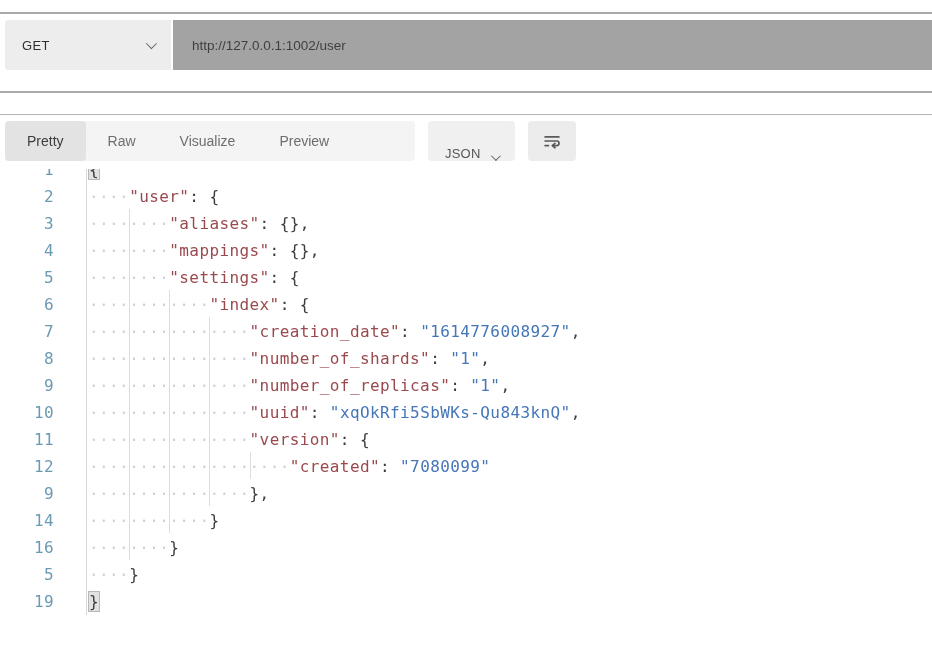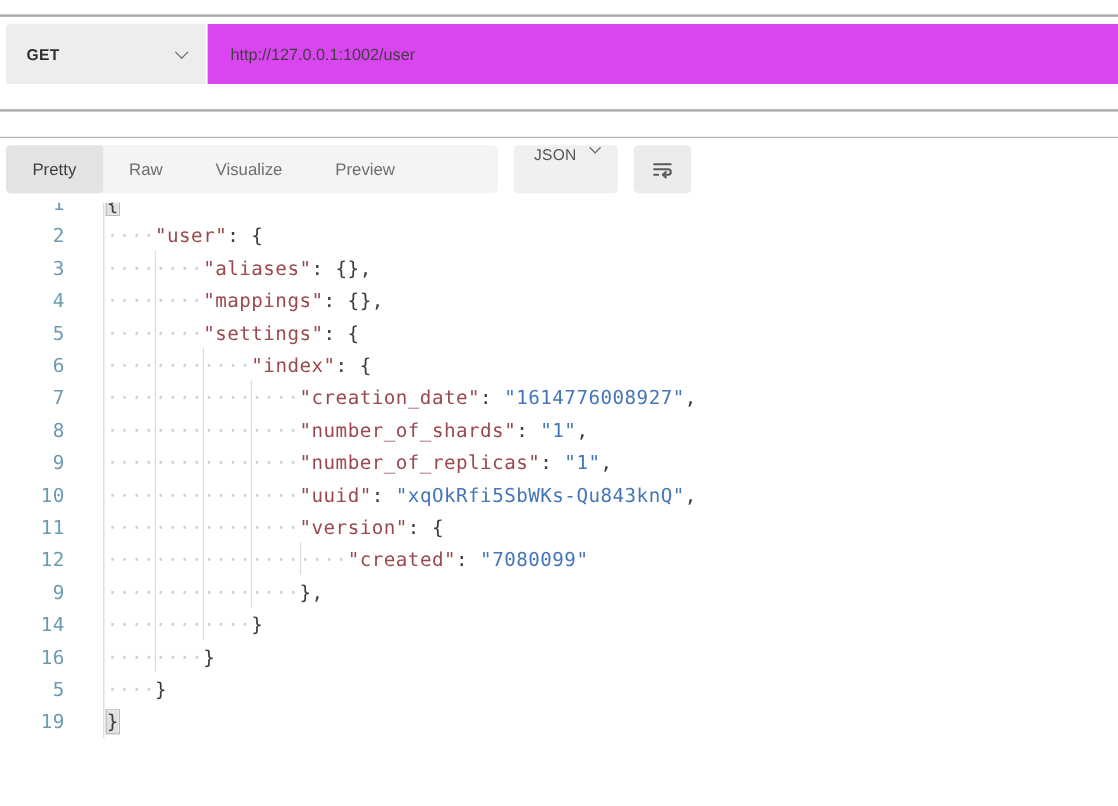--- a/index.html
+++ b/index.html
@@ -9,35 +9,35 @@
   .hairline { height:2px; background:#a9a9a9; }
   .hr1 { margin-top:12px; }
   .hr2 { margin-top:21px; height:1.5px; background:#ababab; }
   .hr3 { margin-top:21px; height:1.5px; background:#b3b3b3; }
 
   
   .request-bar { display:flex; height:50px; margin:6px 0 0 5px; }
   .method-select { width:166px; background:#ededed; display:flex; align-items:center;
                    justify-content:space-between; padding:0 17px; border-radius:3px 0 0 3px;
                    cursor:pointer; }
-  .method-label { font-size:13px; font-weight:bold; color:#2f2f2f; letter-spacing:0.3px; }
+  .method-label { font-size:13px; font-weight:normal; color:#2f2f2f; letter-spacing:0.3px; }
   .chev { width:8px; height:8px; border-right:1.6px solid #666; border-bottom:1.6px solid #666;
           transform:rotate(45deg) translateY(-2px); display:inline-block; }
-  .url-field { flex:1; background:#d946ef; display:flex; align-items:center;
+  .url-field { flex:1; background:#a3a3a3; display:flex; align-items:center;
                padding:0 19px; border-left:2px solid #fff; }
   .url-text { font-size:13.5px; color:#3f3f3f; }
 
   
   .toolbar { display:flex; align-items:center; margin:6px 0 0 5px; height:40px; }
   .tabs { display:flex; align-items:stretch; background:#f4f4f4; border-radius:4px;
           height:40px; width:410px; }
   .tab { display:flex; align-items:center; padding:0 22px; font-size:14px; color:#6e6e6e;
          cursor:pointer; border-radius:4px; }
   .tab.selected { background:#e3e3e3; color:#3d3d3d; }
-  .json-btn { display:flex; align-items:flex-start; gap:11px; background:#f0f0f0; border-radius:4px;
+  .json-btn { display:flex; align-items:flex-end; gap:11px; background:#f0f0f0; border-radius:4px;
               height:40px; padding:0 17px; margin-left:13px; cursor:pointer; }
   .json-label { font-size:13px; color:#565656; letter-spacing:0.2px; }
   .json-btn .chev { width:7px; height:7px; border-color:#6a6a6a; }
   .wrap-btn { width:48px; height:40px; background:#ececec; border-radius:4px; margin-left:13px;
               display:flex; align-items:center; justify-content:center; cursor:pointer; }
 
   
   .code-area { margin-top:8px; height:502px; overflow:hidden; position:relative;
                font-family:"DejaVu Sans Mono","Liberation Mono",monospace;
                font-size:16px; line-height:27px; letter-spacing:0.4px; cursor:text; }

